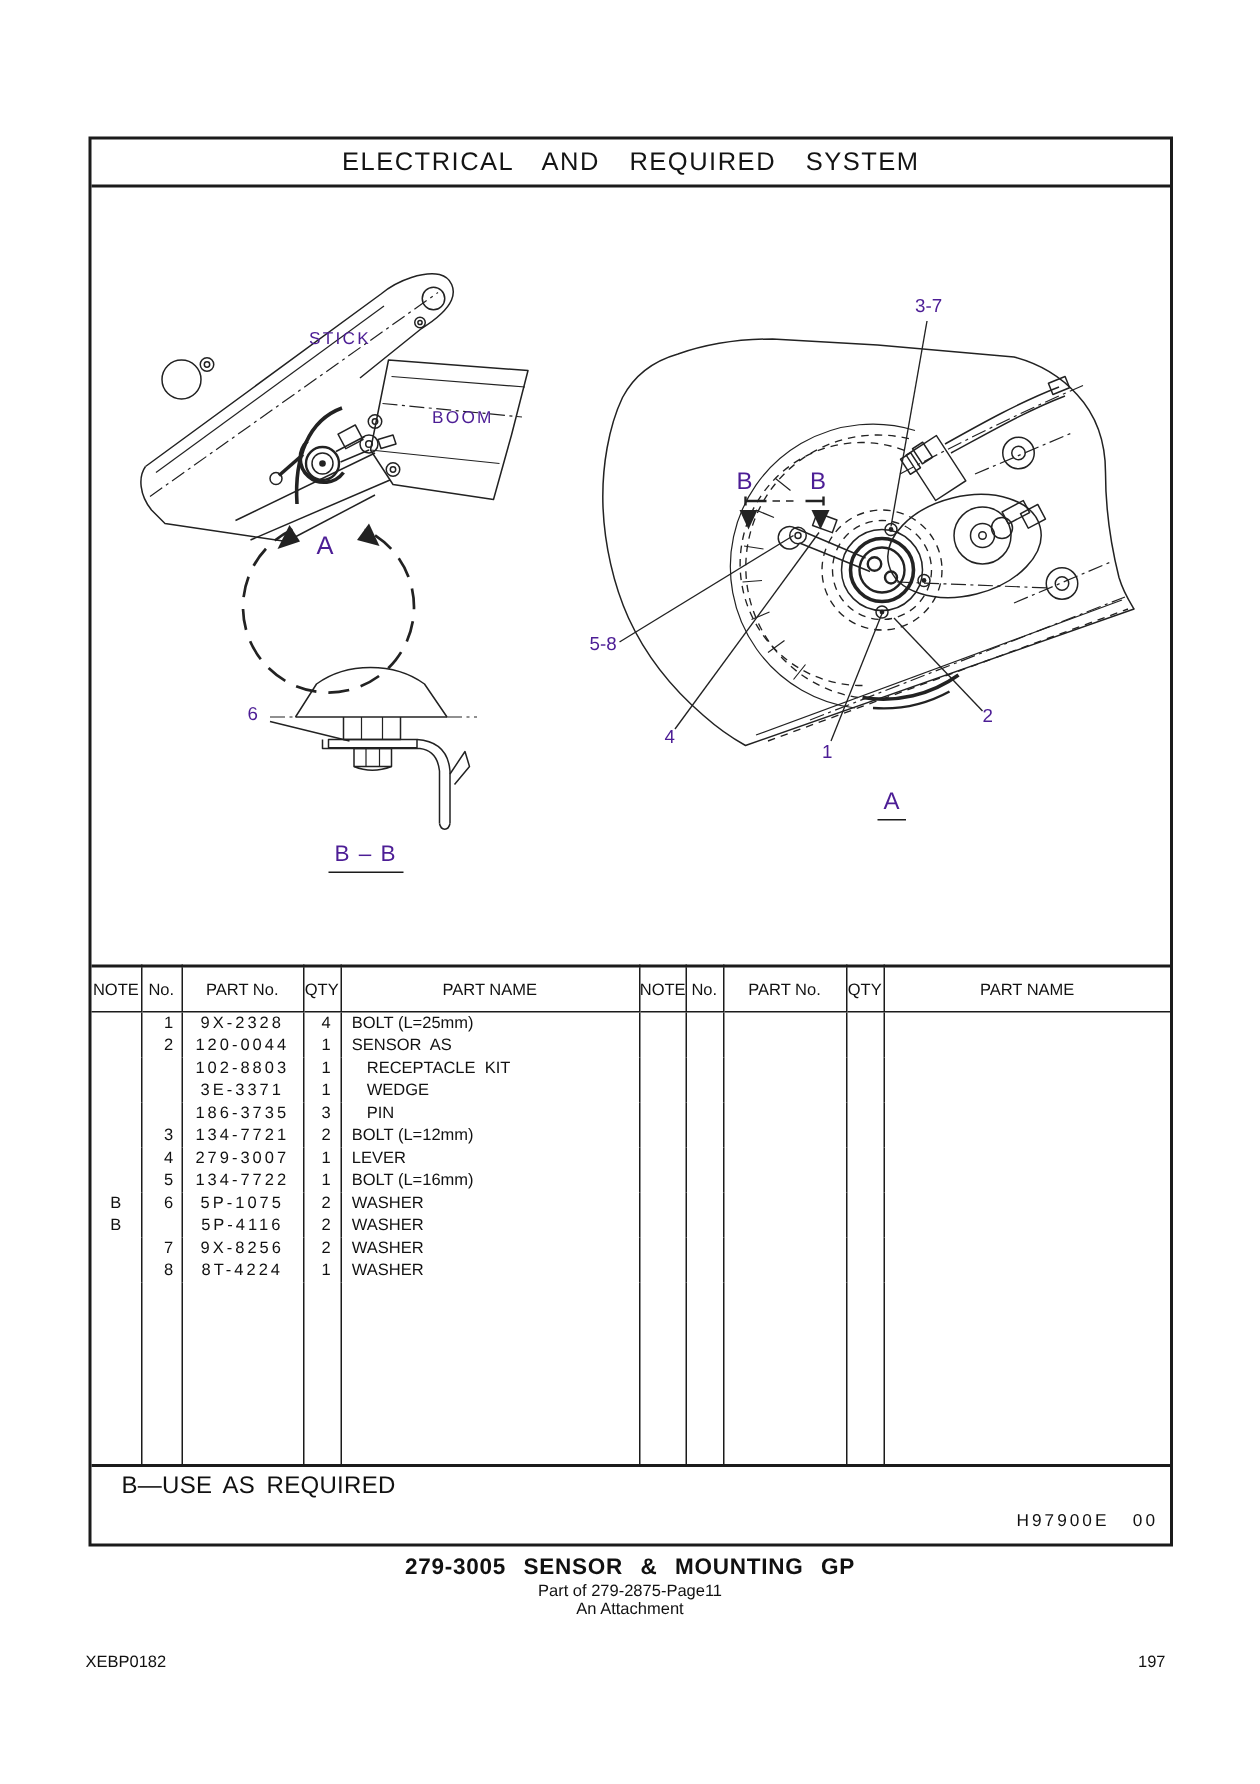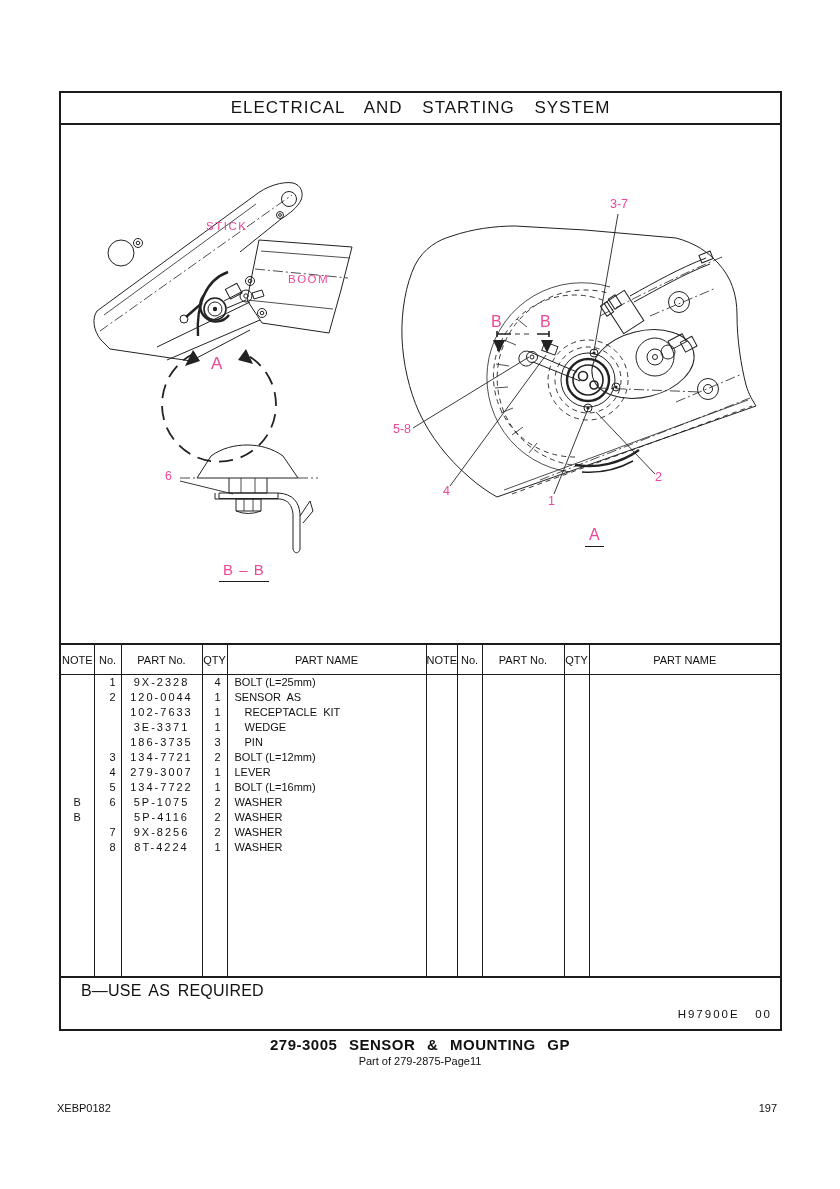--- a/index.html
+++ b/index.html
@@ -20,21 +20,21 @@
   .figure-svg path, .figure-svg circle, .figure-svg rect, .figure-svg ellipse, .figure-svg line, .figure-svg polyline
     { stroke:#222; fill:none; stroke-width:1; stroke-linejoin:round; }
   .figure-svg .thin { stroke-width:0.8; }
   .figure-svg .bold { stroke-width:2.4; }
   .figure-svg .md { stroke-width:1.6; }
   .figure-svg .dd { stroke-dasharray:10 3 2 3; stroke-width:0.8; }
   .figure-svg .dash { stroke-dasharray:5 4; stroke-width:0.9; }
   .figure-svg .dashbig { stroke-dasharray:14 8; stroke-width:1.8; }
   .figure-svg .leader { stroke-width:0.9; }
   .figure-svg .fillb { fill:#222; stroke:none; }
-  .fl { position:absolute; color:#ec4899; white-space:nowrap; line-height:1; }
+  .fl { position:absolute; color:#4c1d95; white-space:nowrap; line-height:1; }
   .lbl-stick { left:206px; top:221px; font-size:11.5px; letter-spacing:1.5px; }
   .lbl-boom  { left:288px; top:274px; font-size:11.5px; letter-spacing:1.5px; }
   .lbl-a-left { left:211px; top:355px; font-size:17px; }
   .lbl-37 { left:610px; top:198px; font-size:12.5px; }
   .lbl-b-left  { left:491px; top:314px; font-size:16px; }
   .lbl-b-right { left:540px; top:314px; font-size:16px; }
   .lbl-58 { left:393px; top:423px; font-size:12.5px; }
   .lbl-4 { left:443px; top:485px; font-size:12.5px; }
   .lbl-1 { left:548px; top:495px; font-size:12.5px; }
   .lbl-2 { left:655px; top:471px; font-size:12.5px; }
@@ -71,21 +71,21 @@
   .footer-code { position:absolute; left:57px; top:1102px; font-size:11px; }
   .footer-page { position:absolute; right:63px; top:1102px; font-size:11px; }
 </style>
 </head>
 <body>
 
 <div class="page">
 
   <div class="outer-box"></div>
 
-  <div class="title-bar">ELECTRICAL AND STARTING SYSTEM</div>
+  <div class="title-bar">ELECTRICAL AND REQUIRED SYSTEM</div>
 
   <svg class="figure-svg" width="719" height="518" viewBox="61 123 719 518">
 
     <g>
       <path d="M97,311 L254,196 C266,186 283,181 293,183 C301,185 304,193 301,200 C298,207 289,214 281,219 L240,252"></path>
       <path d="M97,311 C92,318 93,330 101,340 L110,349 L191,361"></path>
       <path d="M191,361 L250,330"></path>
       <path class="thin" d="M104,315 L256,204"></path>
       <path class="dd" d="M100,331 L292,195"></path>
       <circle cx="121" cy="253" r="13"></circle>
@@ -280,21 +280,21 @@
             <td class="c-name">SENSOR  AS</td>
             <td class="c-note"></td>
             <td class="c-no"></td>
             <td class="c-pn"></td>
             <td class="c-qty"></td>
             <td class="c-name"></td>
           </tr>
           <tr class="data-row">
             <td class="c-note"></td>
             <td class="c-no"></td>
-            <td class="c-pn">102-7633</td>
+            <td class="c-pn">102-8803</td>
             <td class="c-qty">1</td>
             <td class="c-name indent">RECEPTACLE  KIT</td>
             <td class="c-note"></td>
             <td class="c-no"></td>
             <td class="c-pn"></td>
             <td class="c-qty"></td>
             <td class="c-name"></td>
           </tr>
           <tr class="data-row">
             <td class="c-note"></td>
@@ -421,18 +421,19 @@
   </div>
 
   <div class="note-area">
     <div class="footnote">B—USE AS REQUIRED</div>
     <div class="revision">H97900E   00</div>
   </div>
 
   <div class="caption">
     <div class="cap-title">279-3005 SENSOR &amp; MOUNTING GP</div>
     <div class="cap-sub">Part of 279-2875-Page11</div>
+    <div class="cap-att">An Attachment</div>
   </div>
 
   <div class="footer-code">XEBP0182</div>
   <div class="footer-page">197</div>
 
 </div>
 
 </body></html>

